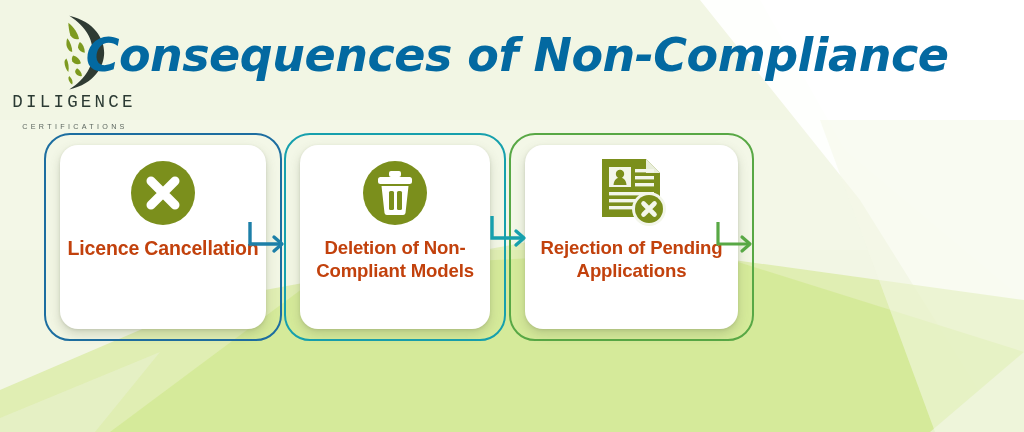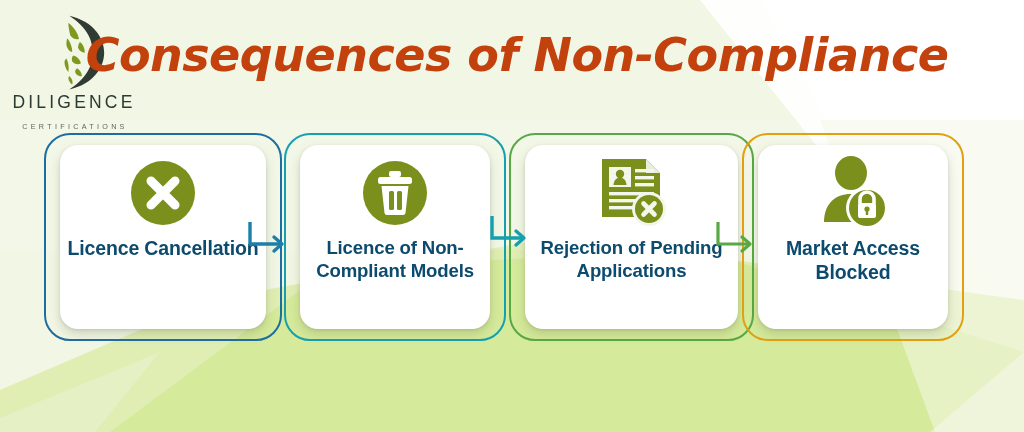--- a/index.html
+++ b/index.html
@@ -14,41 +14,41 @@
   
   #bg { position:absolute; inset:0; z-index:0; }
 
   
   .logo-wrap{
     position:absolute; left:8px; top:12px; width:132px; height:118px;
     z-index:5; display:flex; flex-direction:column; align-items:center;
   }
   .logo-globe{ width:64px; height:84px; margin-left:10px; }
   .logo-name{
-    font-family:Liberation Sans, sans-serif;
+    font-family:Liberation Mono, monospace;
     font-size:17.5px; letter-spacing:3.2px; color:#2b3a33;
     font-weight:400; line-height:1; margin-top:1px;text-align:right;
   }
   .logo-sub{
     font-family:"Liberation Sans", sans-serif;
     font-size:7.2px; letter-spacing:3.3px; color:#5c6660;
     font-weight:400; line-height:1; margin-top:11px; padding-left:2px;
   }
 
   
   .title{
     position:absolute; left:122px; top:22px; width:790px; height:66px;
     z-index:5;
     display:flex; align-items:center; justify-content:center;
     font-family:"DejaVu Sans", sans-serif;
     font-style:italic;
     font-weight:bold;
     font-size:46px;
     letter-spacing:-0.5px;
-    color:#c2410c;
+    color:#0369a1;
     white-space:nowrap;
   }
 
   
   .row{
     position:absolute; left:0; top:133px; width:1024px; height:208px;
     z-index:4;
   }
 
   .card{
@@ -65,21 +65,21 @@
     box-shadow:0 5px 11px rgba(90,100,70,.23), 0 1px 3px rgba(90,100,70,.16);
     display:flex; flex-direction:column;
     align-items:center; justify-content:flex-start;
     padding-top:10px;
     overflow:hidden;
   }
   .card-icon{ height:76px; display:flex; align-items:center; justify-content:center; }
   .card-label{
     font-family:"Liberation Sans", sans-serif;
     font-weight:bold; font-size:19.5px; line-height:1.22;
-    color:#0c4a6e; text-align:center; letter-spacing:-0.15px;
+    color:#c2410c; text-align:center; letter-spacing:-0.15px;
     padding:0 6px; margin-top:6px;
   }
   .card-label.sm{ font-size:18.6px; }
 
   
   #card-0{ left:44px;  width:238px; }
   #card-1{ left:284px; width:222px; }
   #card-2{ left:509px; width:245px; }
   #card-3{ left:742px; width:222px; }
 
@@ -146,21 +146,21 @@
       <div class="card-icon">
         <svg width="72" height="72" viewBox="0 0 72 72">
           <circle cx="36" cy="36" r="32" fill="#7b8f1c"></circle>
           <rect x="30" y="14" width="12" height="6" rx="2" fill="#fff"></rect>
           <rect x="19" y="20" width="34" height="7" rx="2.5" fill="#fff"></rect>
           <path d="M22.5 29 L49.5 29 L46.5 56 A2.5 2.5 0 0 1 44 58 L28 58 A2.5 2.5 0 0 1 25.5 56 Z" fill="#fff"></path>
           <rect x="30" y="34" width="5" height="19" rx="1.6" fill="#7b8f1c"></rect>
           <rect x="38" y="34" width="5" height="19" rx="1.6" fill="#7b8f1c"></rect>
         </svg>
       </div>
-      <div class="card-label sm">Licence of Non-Compliant Models</div>
+      <div class="card-label sm">Deletion of Non-Compliant Models</div>
     </div>
   </div>
 
   <div class="card" id="card-2" style="border-color: rgb(88, 168, 69);">
     <div class="card-inner">
       <div class="card-icon">
         <svg width="76" height="76" viewBox="0 0 76 76">
           <g fill="#7b8f1c">
             <path d="M8 4 L52 4 L66 18 L66 62 L8 62 Z"></path>
           </g>
@@ -178,39 +178,20 @@
           </g>
           <circle cx="55" cy="54" r="17" fill="#f3f6ea"></circle>
           <circle cx="55" cy="54" r="14" fill="#7b8f1c"></circle>
           <path d="M49.5 48.5 L60.5 59.5 M60.5 48.5 L49.5 59.5" stroke="#f3f6ea" stroke-width="4.6" stroke-linecap="round"></path>
         </svg>
       </div>
       <div class="card-label sm">Rejection of Pending Applications</div>
     </div>
   </div>
 
-  <div class="card" id="card-3" style="border-color: rgb(226, 160, 17);">
-    <div class="card-inner">
-      <div class="card-icon">
-        <svg width="76" height="74" viewBox="0 0 76 74">
-          <g fill="#7b8f1c">
-            <ellipse cx="36" cy="17" rx="16" ry="17"></ellipse>
-            <path d="M9 66 C9 48 20 38 36 38 C52 38 63 48 63 66 Z"></path>
-          </g>
-          <circle cx="52" cy="52" r="21" fill="#ffffff"></circle>
-          <circle cx="52" cy="52" r="18" fill="#7b8f1c"></circle>
-          <path d="M45 48 L45 43 A7 7 0 0 1 59 43 L59 48" stroke="#ffffff" stroke-width="3.6" fill="none"></path>
-          <rect x="43" y="47" width="18" height="15" rx="2.6" fill="#ffffff"></rect>
-          <circle cx="52" cy="53" r="2.6" fill="#7b8f1c"></circle>
-          <rect x="50.8" y="54" width="2.4" height="5" fill="#7b8f1c"></rect>
-        </svg>
-      </div>
-      <div class="card-label">Market Access Blocked</div>
-    </div>
-  </div>
 </div>
 
 <svg class="arrow" id="arrow-0" viewBox="0 0 42 44">
   <path d="M2 4 L2 26 L32 26" stroke="#1d7fa8" stroke-width="3.4" fill="none"></path>
   <path d="M26 19 L34 26 L26 33" stroke="#1d7fa8" stroke-width="3.4" fill="none" stroke-linecap="round" stroke-linejoin="round"></path>
 </svg>
 
 <svg class="arrow" id="arrow-1" viewBox="0 0 42 44">
   <path d="M2 4 L2 26 L32 26" stroke="#16a0ad" stroke-width="3.4" fill="none"></path>
   <path d="M26 19 L34 26 L26 33" stroke="#16a0ad" stroke-width="3.4" fill="none" stroke-linecap="round" stroke-linejoin="round"></path>

